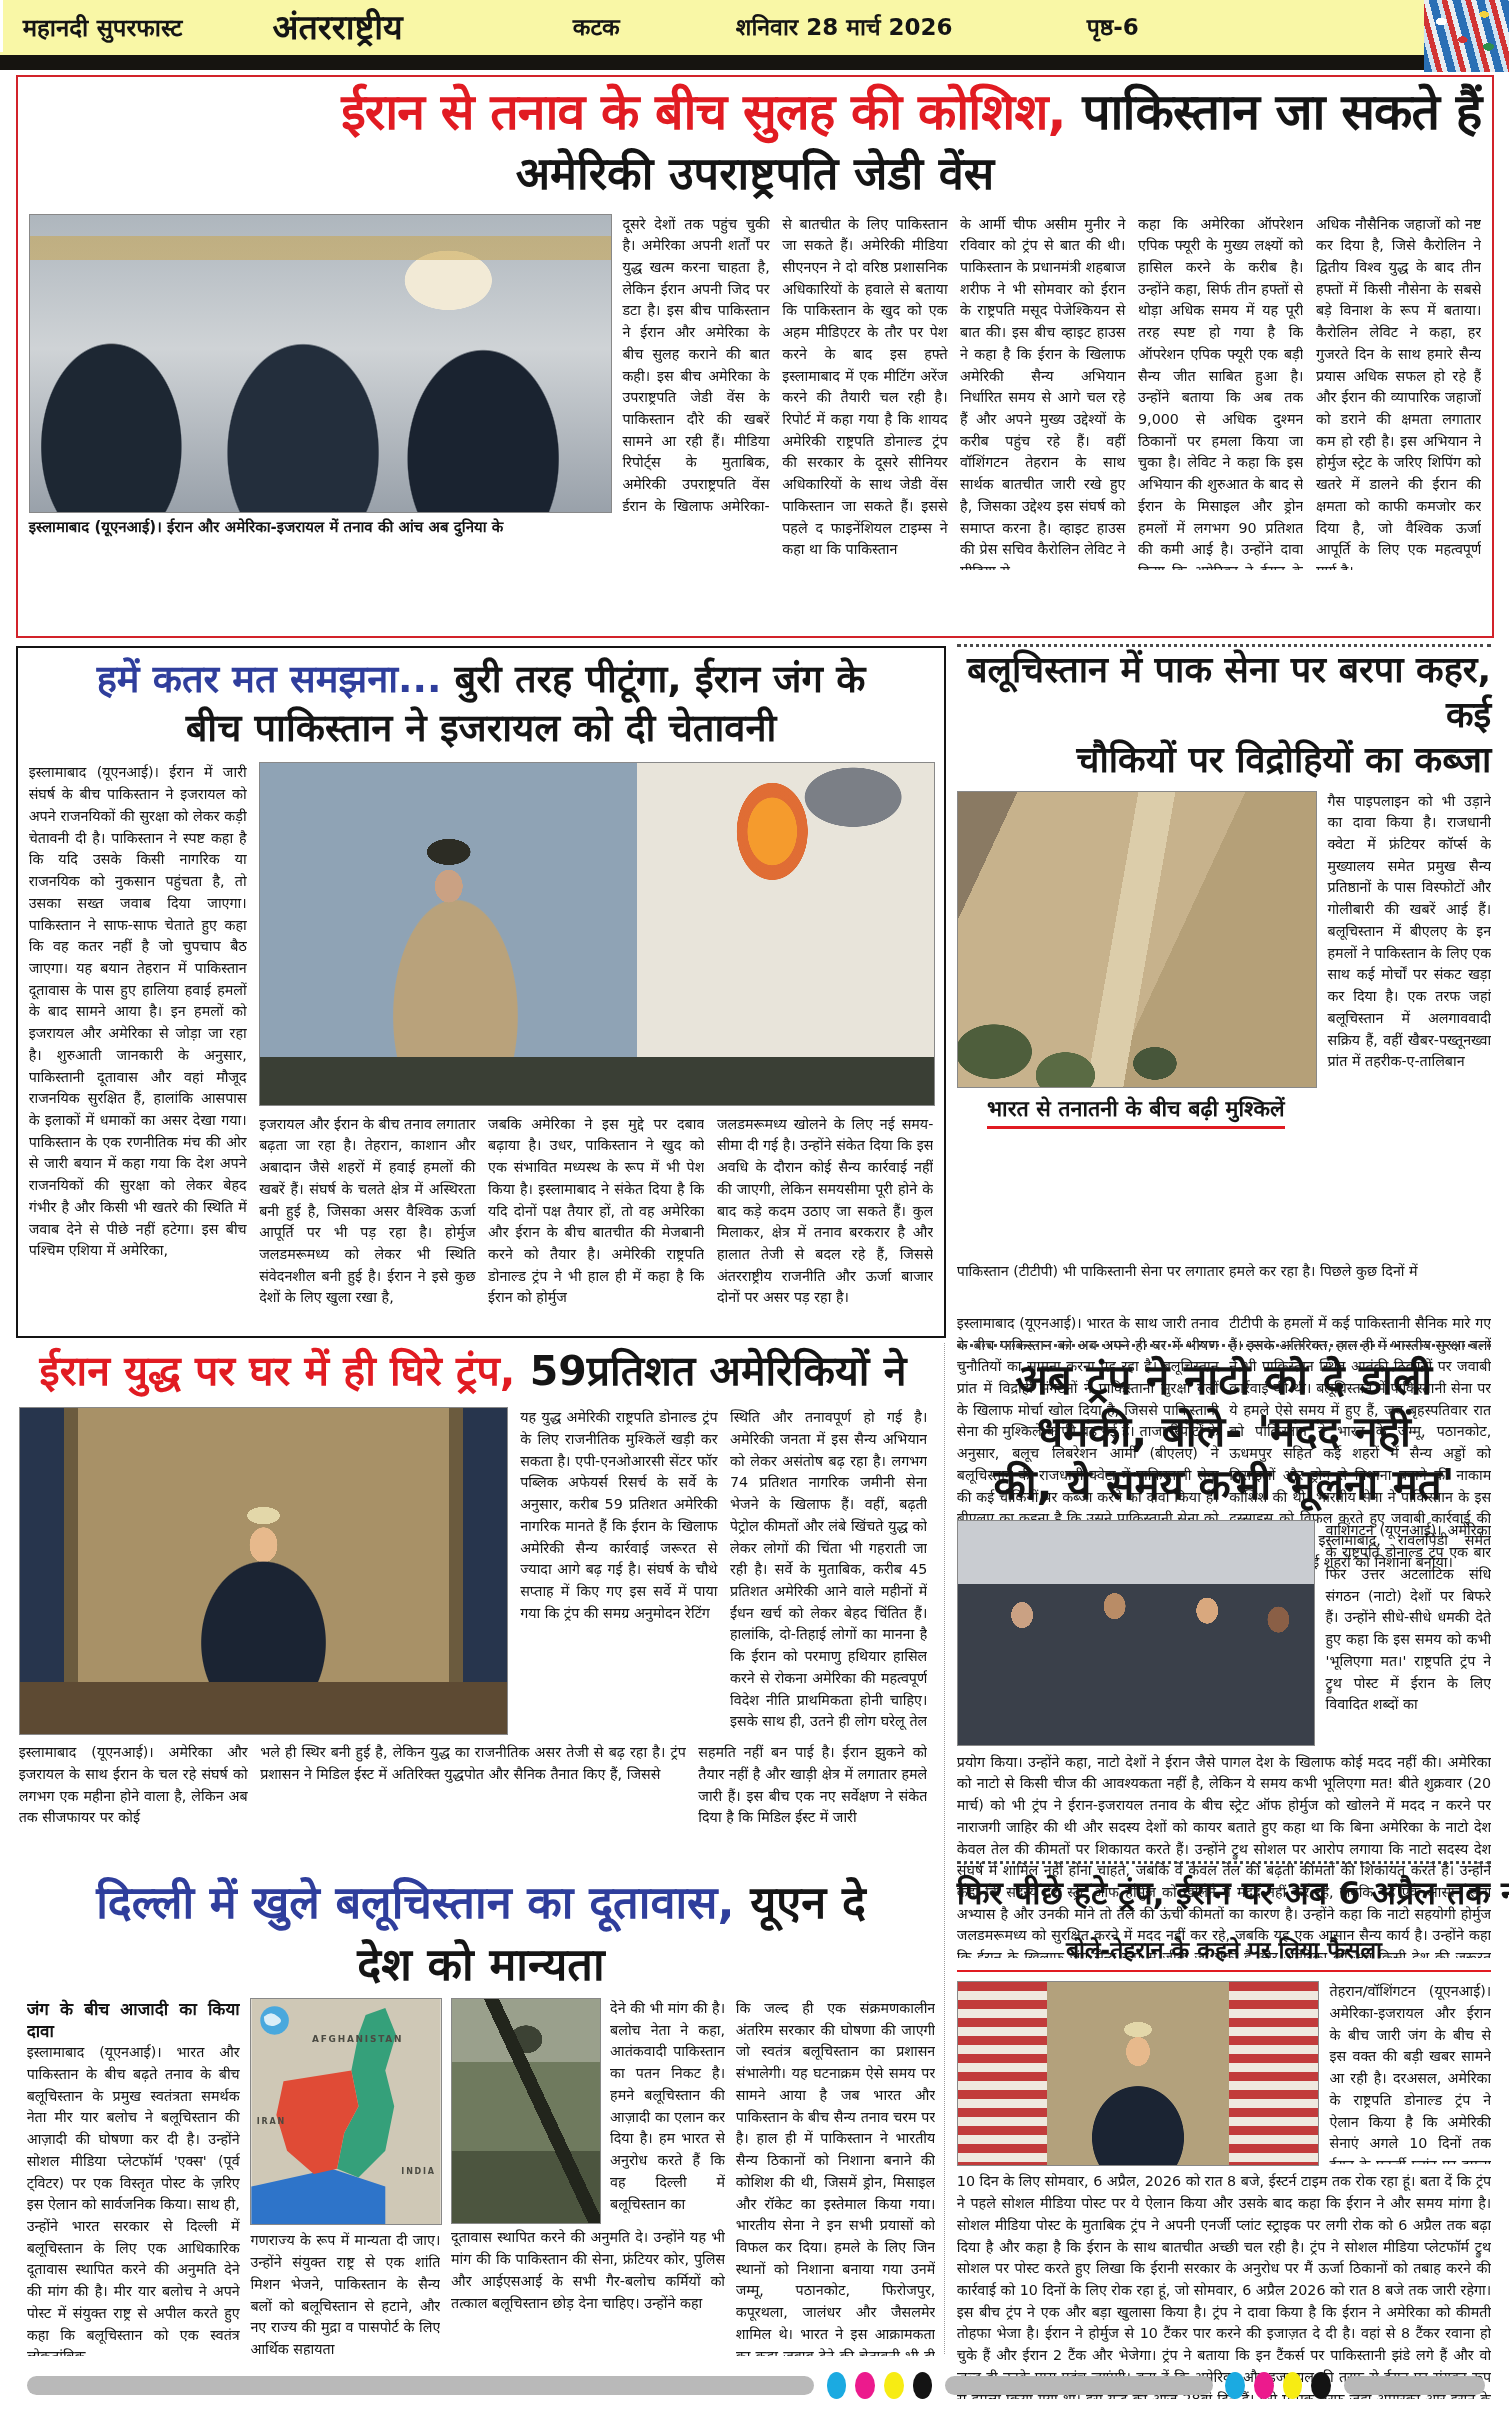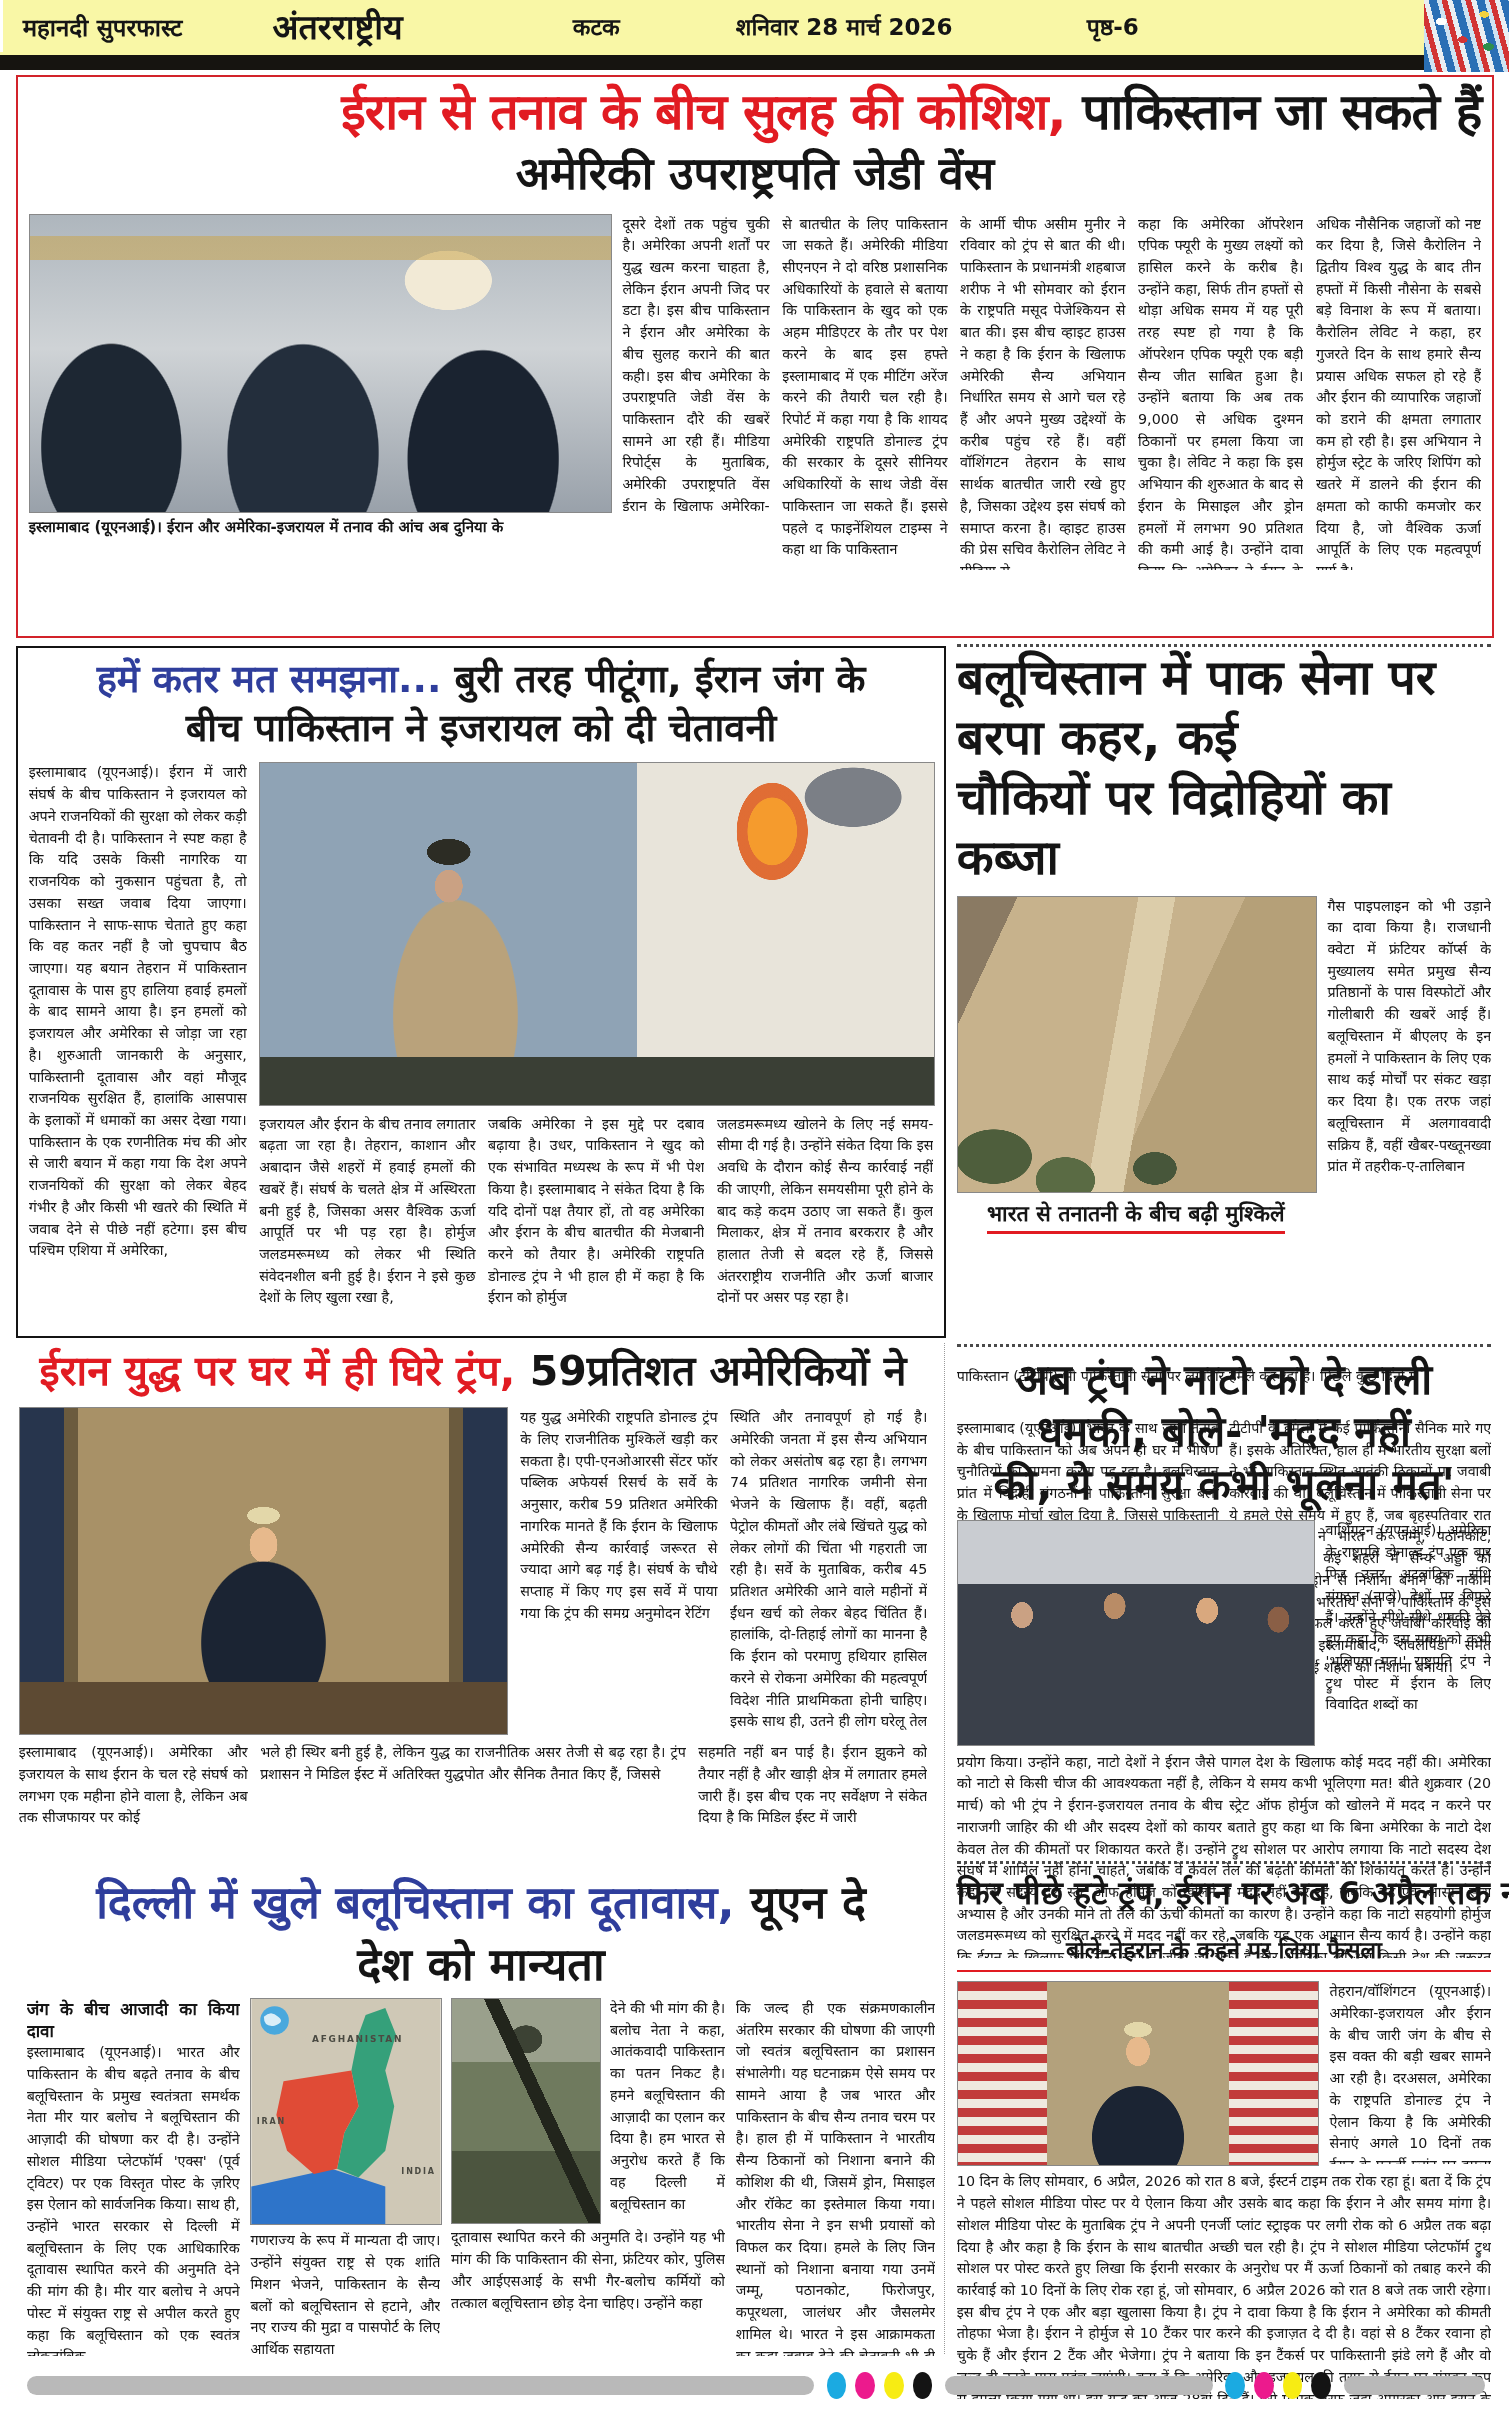--- a/index.html
+++ b/index.html
@@ -70,21 +70,21 @@
        radial-gradient(49px 67px at 76% 20%,#f59b2d 0 50%,rgba(222,88,24,.85) 51% 72%,transparent 73%),
        radial-gradient(80px 49px at 88% 10%,#7b7f86 0 60%,transparent 61%),
        radial-gradient(36px 21.5px at 28% 26%,#2c2c24 0 60%,transparent 61%),
        radial-gradient(23px 27px at 28% 36%,#caa183 0 60%,transparent 61%),
        radial-gradient(103px 192px at 29% 74%,#b9a27b 0 60%,transparent 61%),
        linear-gradient(90deg,#8fa3b5 0 56%,#e8e4da 56% 100%);}
   .a2row{display:flex;gap:12.5px;margin-top:7.2px;height:215px;}
   .a2row .col{flex:1;height:215px;}
   
   #artB{left:955px;top:640px;width:538px;height:699px;padding:3.6px 1.8px;box-sizing:border-box;position:absolute;}
-  #artB .hl{font-size:48px;text-align:left;line-height:1.25;}
+  #artB .hl{font-size:36px;text-align:right;line-height:1.25;}
   .bRow{display:flex;gap:10.7px;margin-top:9px;}
   .ph-mountain{width:358px;height:295px;border:0.9px solid #888;
      background:
        radial-gradient(63px 45px at 10% 88%,#4e5e3c 0 60%,transparent 61%),
        radial-gradient(49px 38px at 30% 96%,#5a6b44 0 60%,transparent 61%),
        radial-gradient(36px 27px at 55% 92%,#47563a 0 60%,transparent 61%),
        linear-gradient(100deg,transparent 0 44%,#dccdaa 44% 53%,transparent 53%),
        linear-gradient(115deg,#8a7a63 0 12%,#c7b28c 12% 58%,#b5a078 58% 100%);}
   .bSide{flex:1;height:465px;}
   .bCapWrap{width:358px;text-align:center;margin-top:5.4px;}

